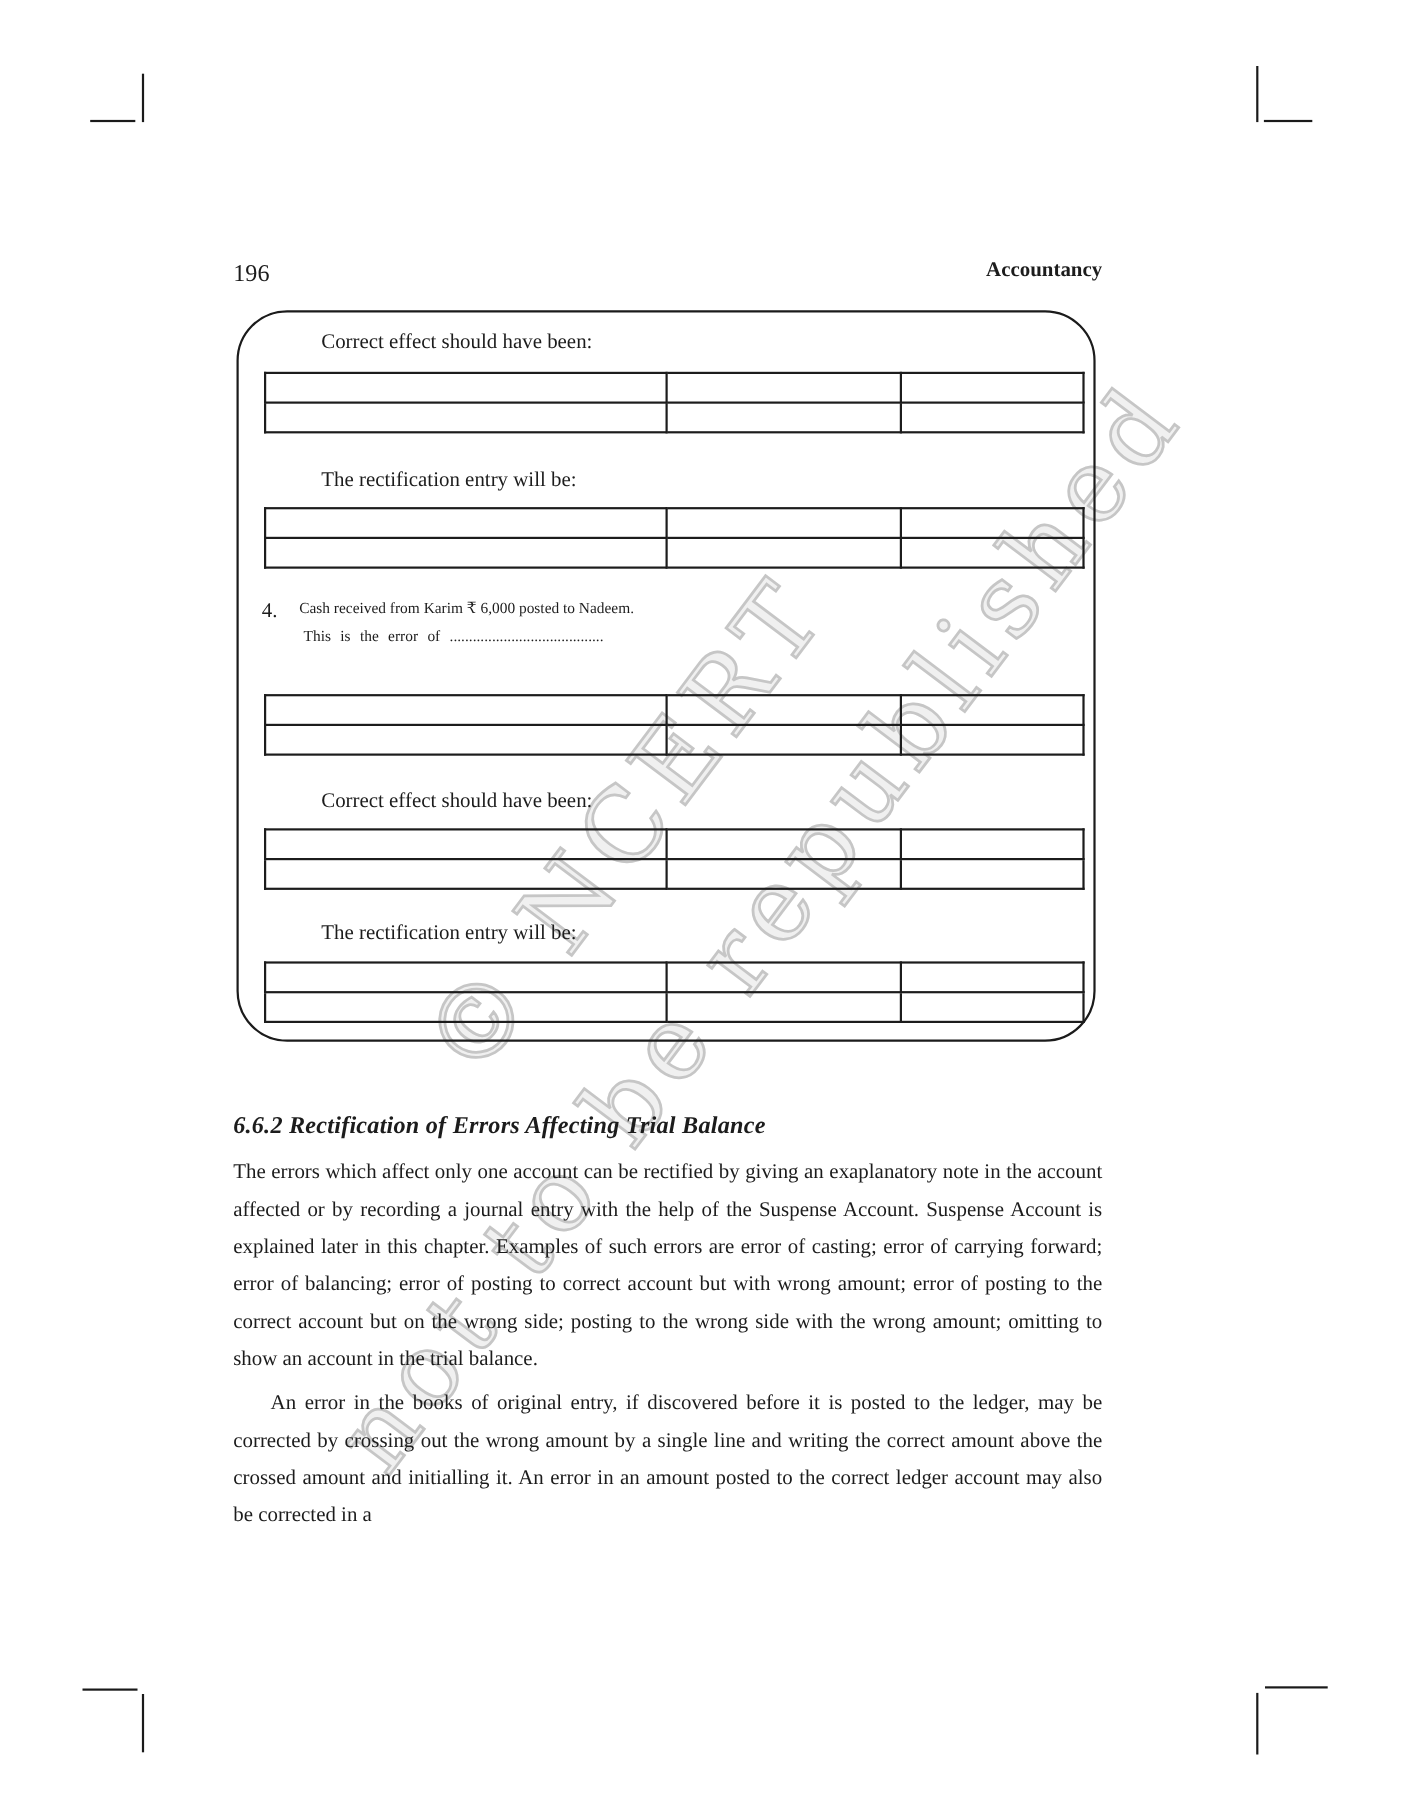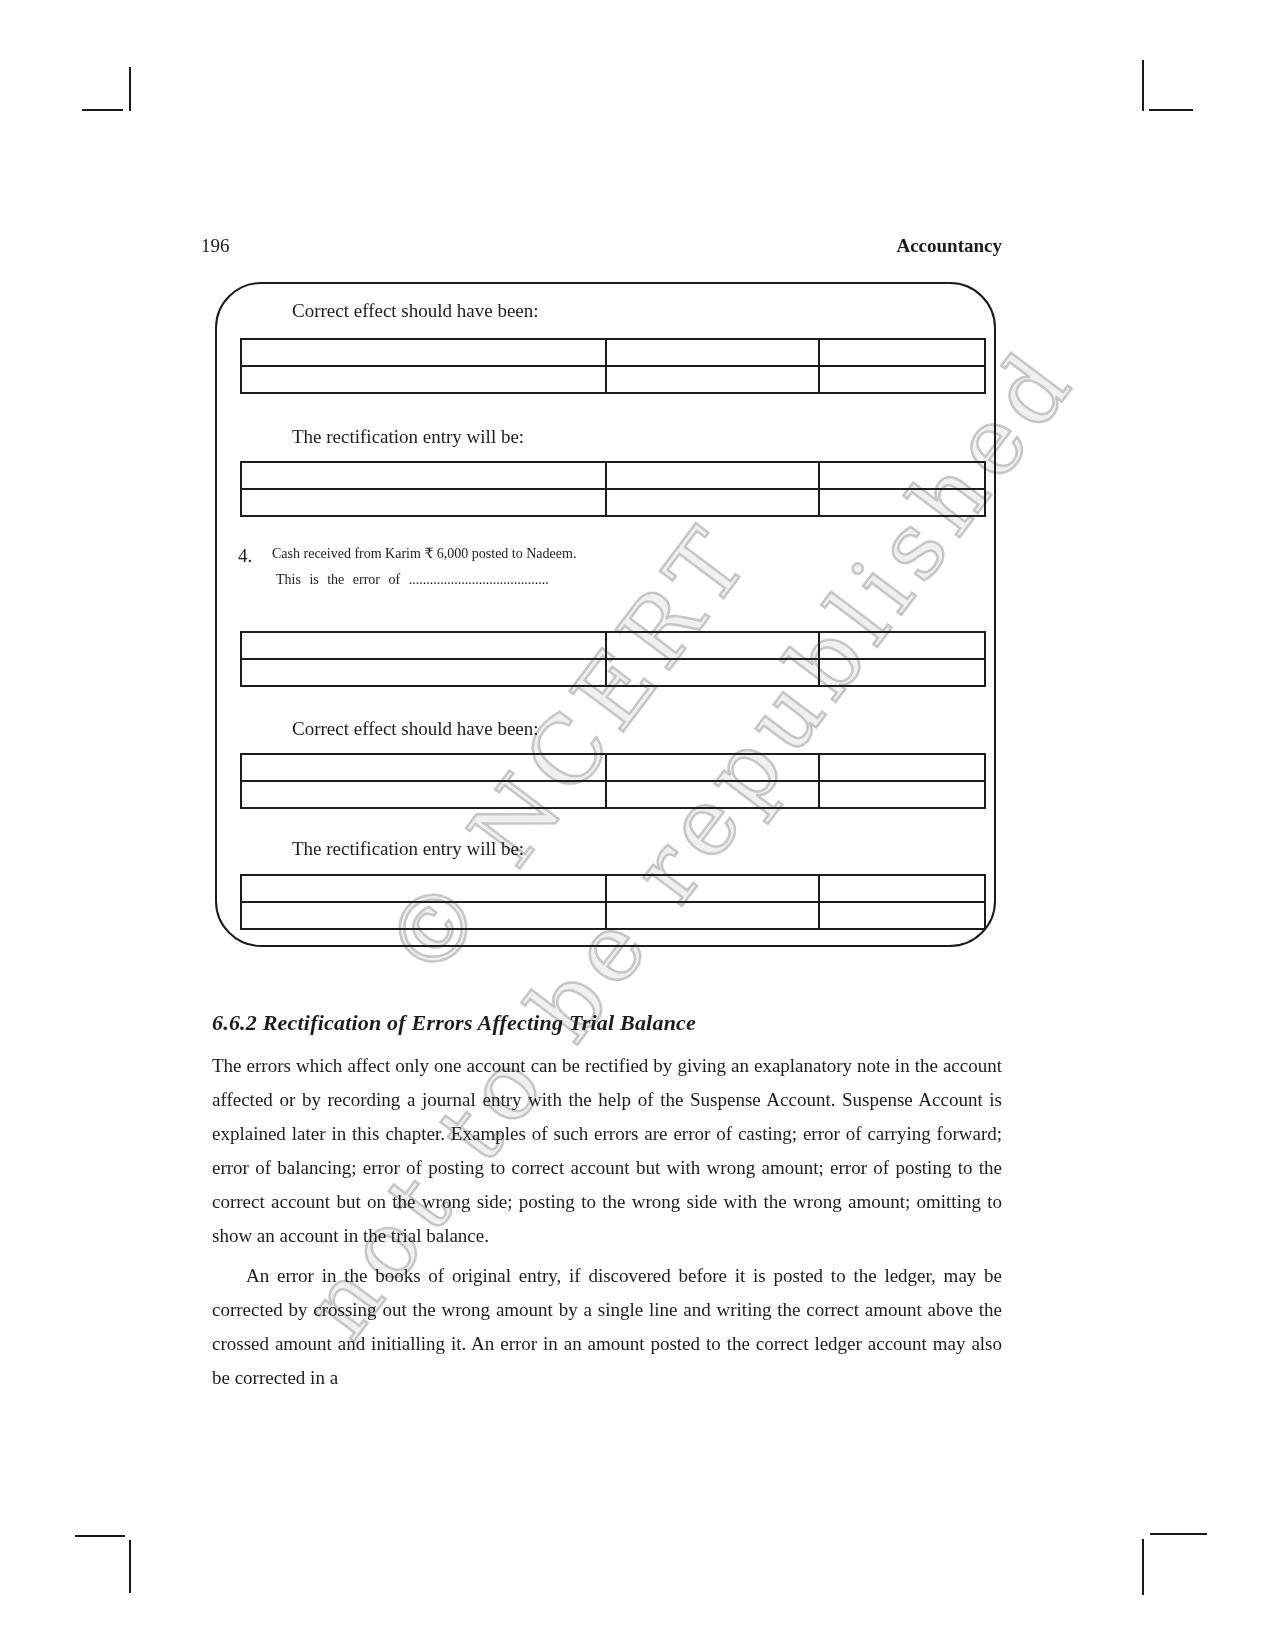--- a/index.html
+++ b/index.html
@@ -21,21 +21,21 @@
     font-family:"DejaVu Serif",serif;
     pointer-events:none;
   }
   .wm-line {
     font-size:92px; line-height:152px; letter-spacing:10px;
     color:rgba(200,200,200,0.28);
     -webkit-text-stroke:2.5px #c6c6c6;
     white-space:nowrap;
   }
   
-  .hdr-left  { position:absolute; left:201px; top:235px; font-size:19px; z-index:2; }
+  .hdr-left  { position:absolute; left:212px; top:235px; font-size:22px; z-index:2; }
   .hdr-right { position:absolute; right:273px; top:235px; font-size:19px; z-index:2;font-weight:bold; }
   
   .wbox {
     position:absolute; left:215px; top:282px; width:777px; height:661px;
     border:2px solid #1b1b1b; border-radius:46px; z-index:2;
     background:transparent;
   }
   .wlabel { position:absolute; left:273px; font-size:19px; z-index:3; white-space:nowrap;margin-left:19px; }
   .item-line { position:absolute; font-size:14px; z-index:3; white-space:nowrap; }
   .item-num { position:absolute; left:238px; font-size:19px; z-index:3; }

